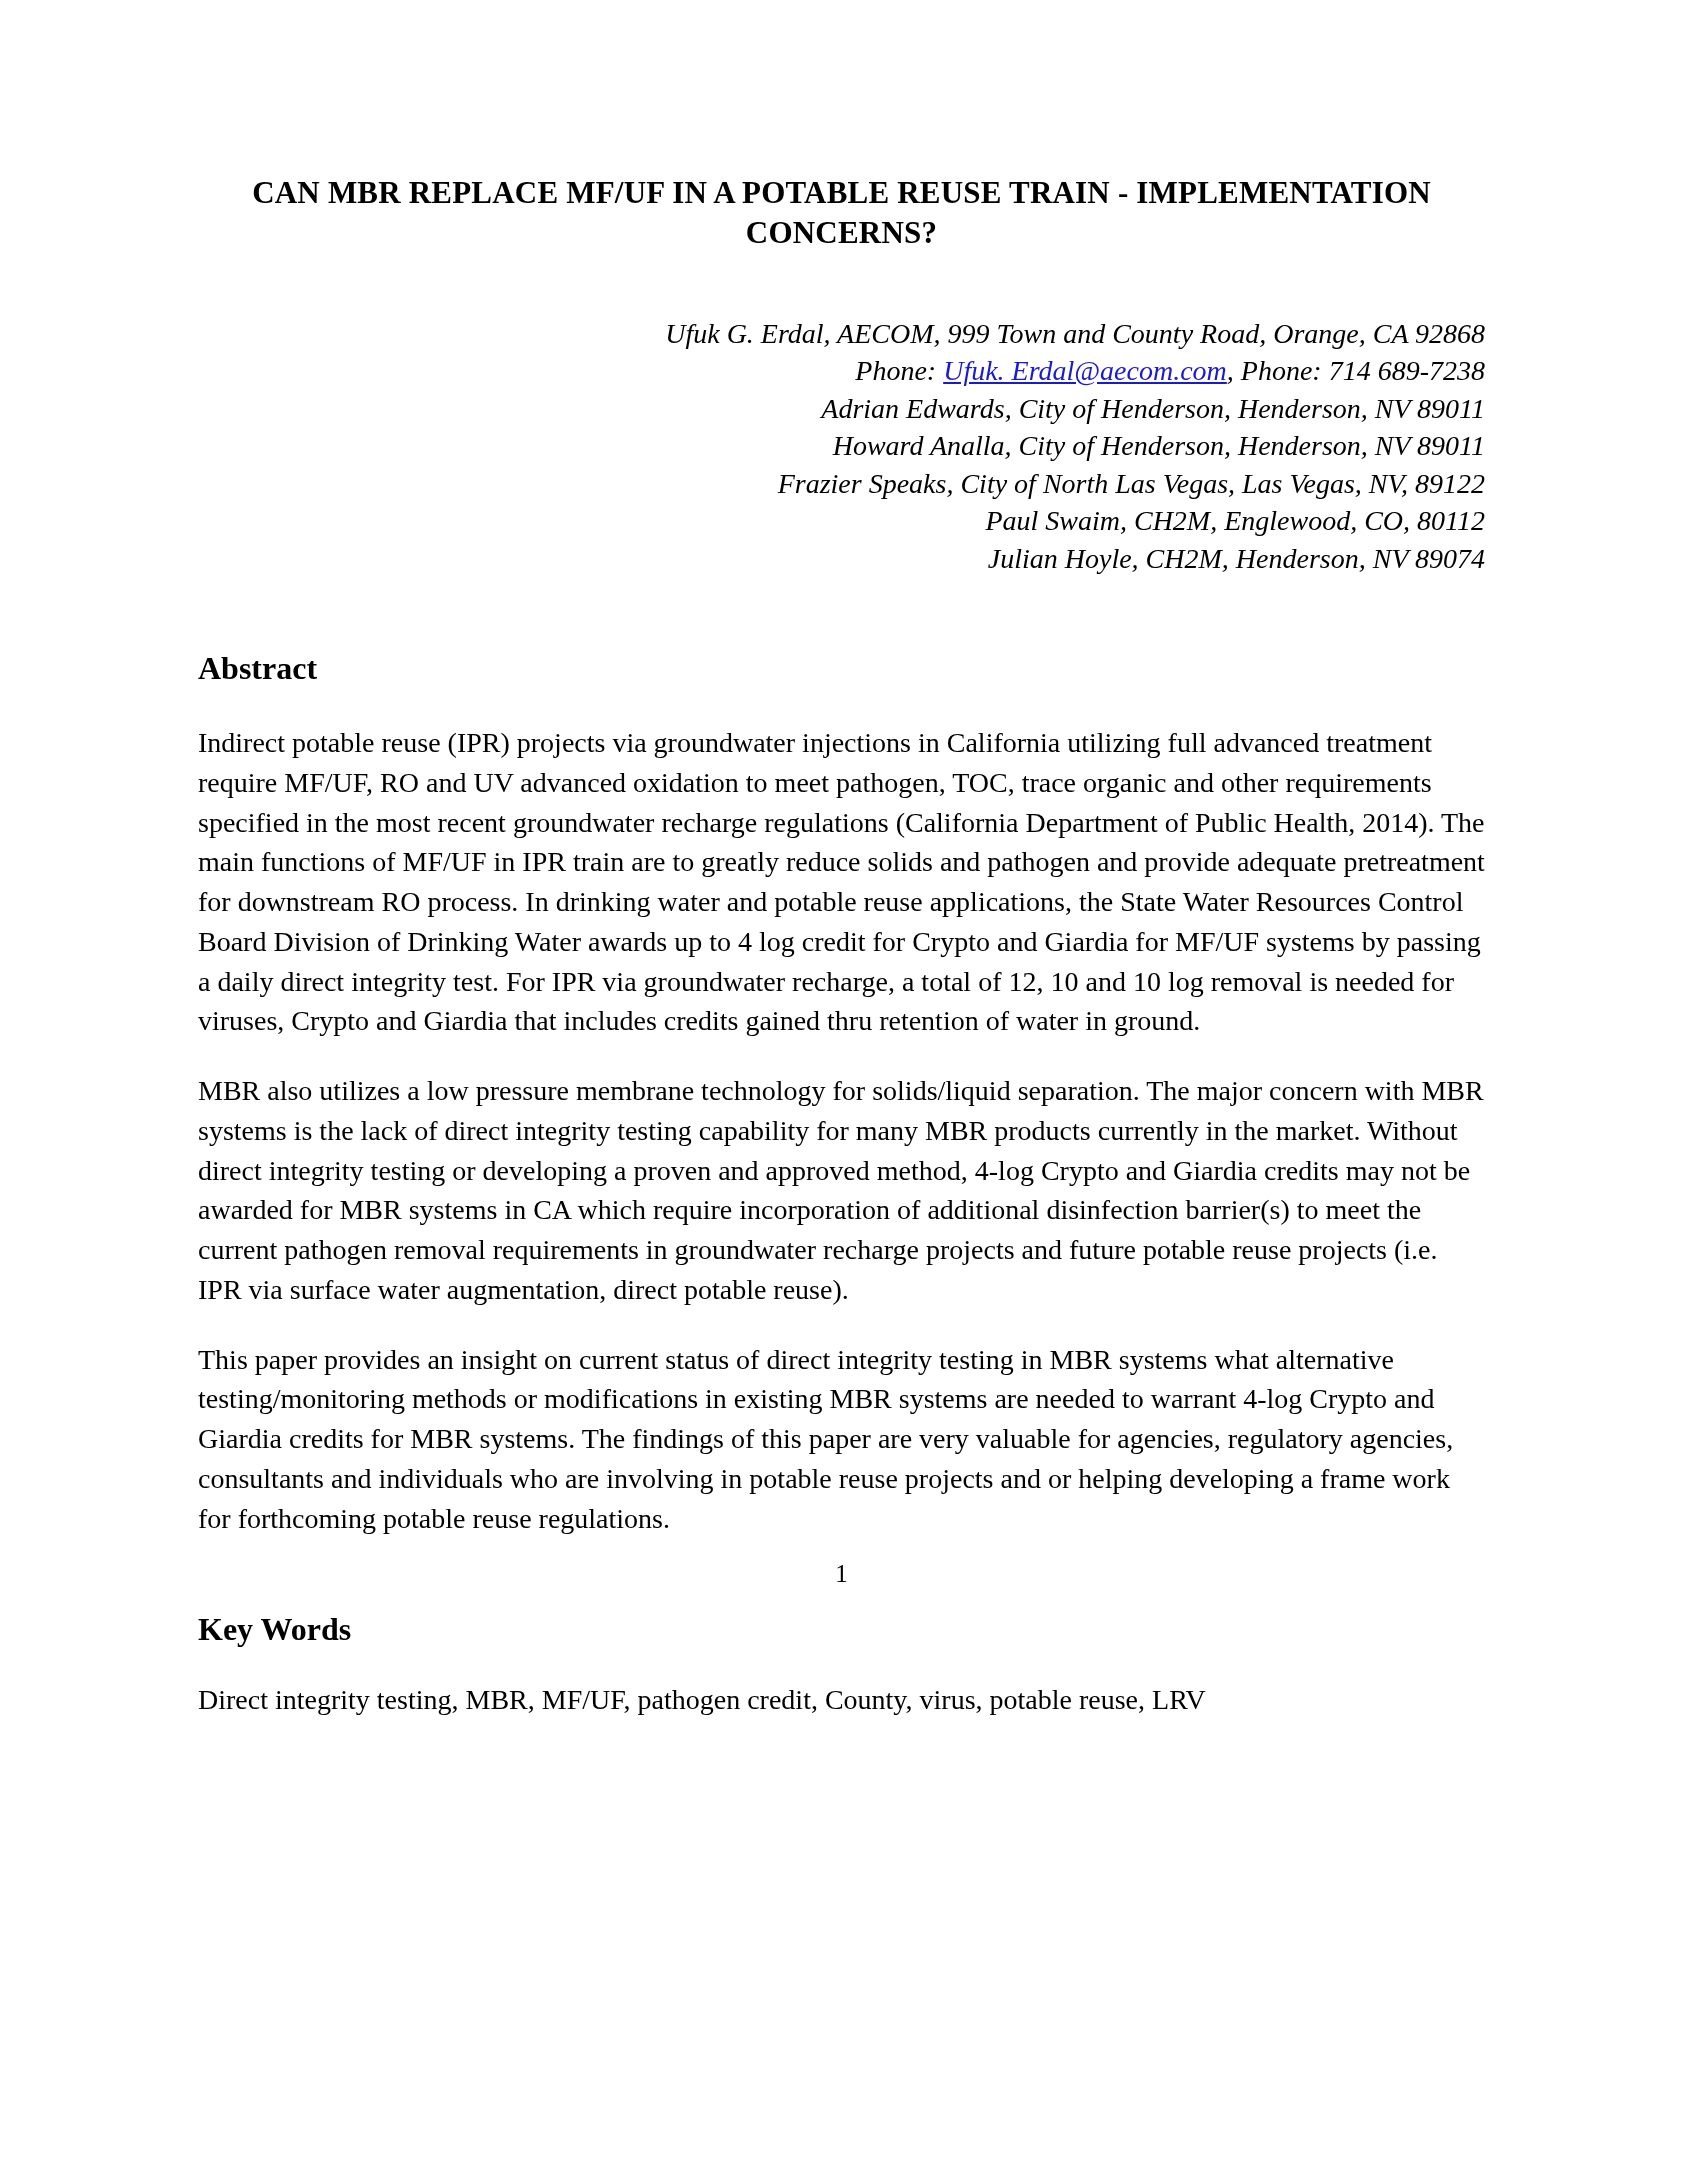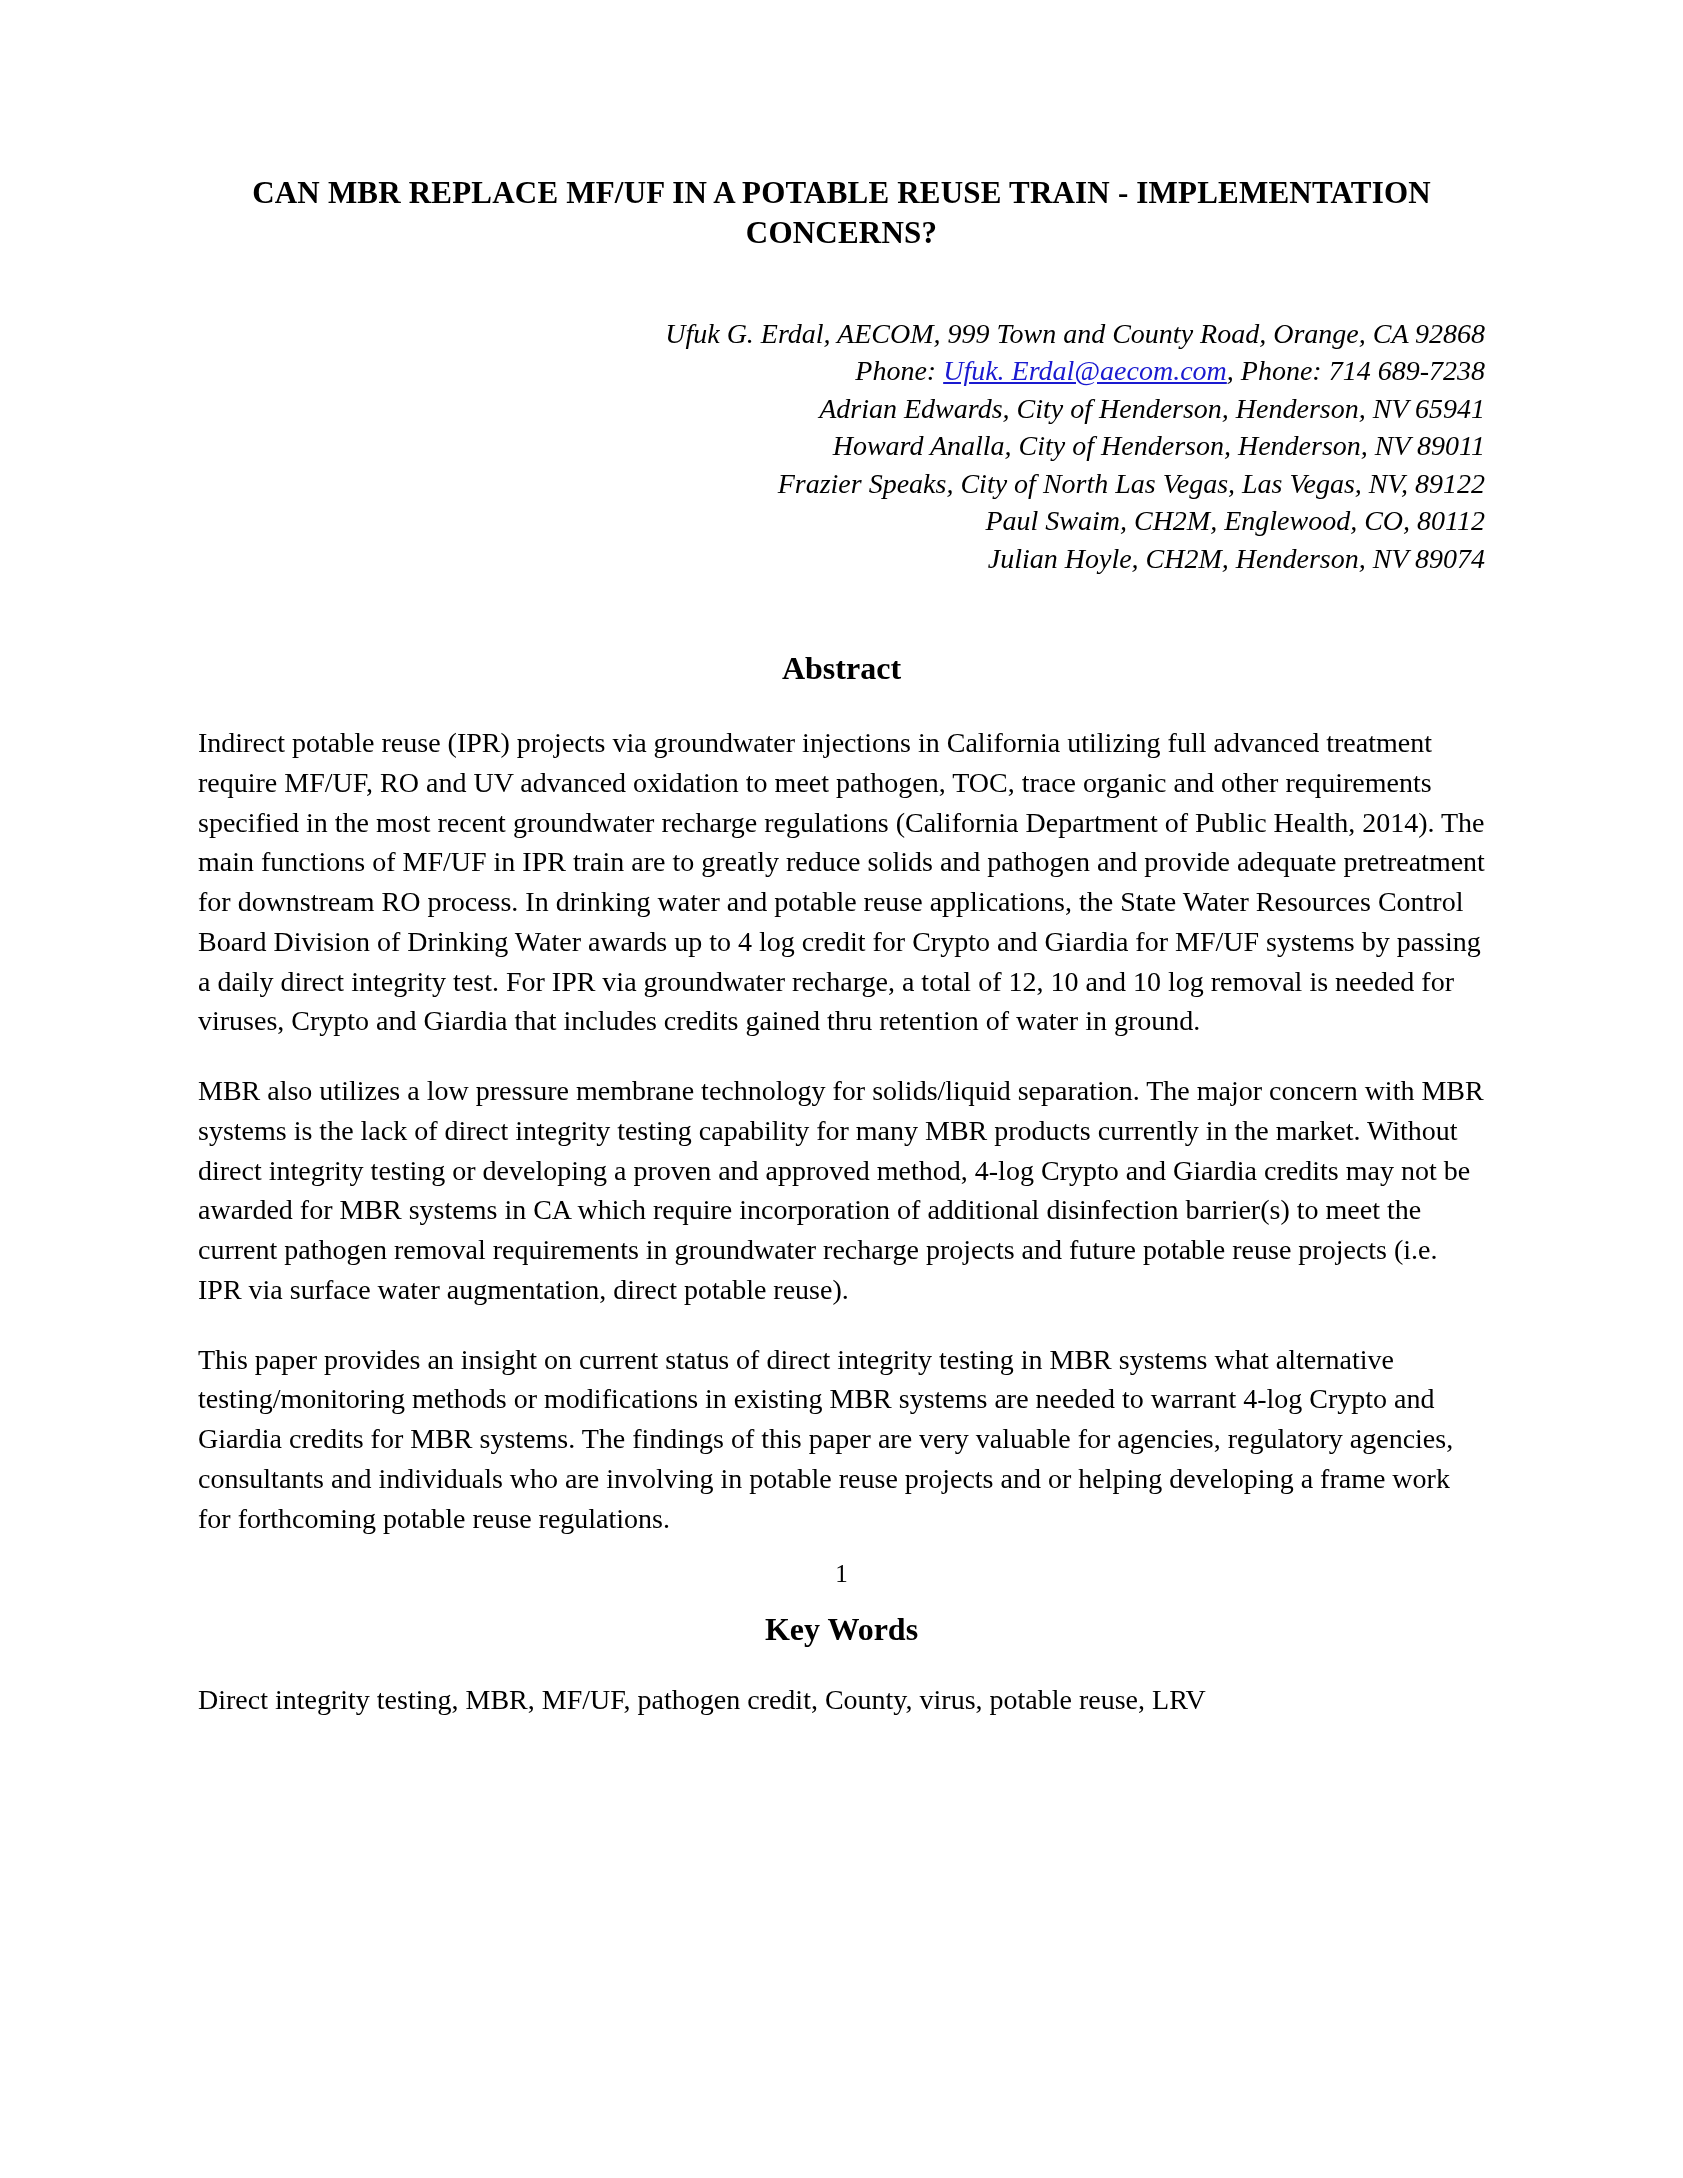--- a/index.html
+++ b/index.html
@@ -38,21 +38,21 @@
   }
   .authors div {
     white-space: nowrap;
   }
   .email-link {
     color: #1a1ad0;
     text-decoration: underline;
     font-style: italic;
   }
   .section-heading {
-    text-align: center;
+    text-align: left;
     font-weight: bold;
     font-size: 32px;
     margin-top: 73px;
     margin-bottom: 0;
   }
   p.body-par {
     font-size: 28px;
     line-height: 1.42;
     margin: 30px 0 0 0;
     text-align: left;
@@ -77,21 +77,21 @@
 </head>
 <body>
 
 <div class="page">
 
   <h1 class="title">CAN MBR REPLACE MF/UF IN A POTABLE REUSE TRAIN - IMPLEMENTATION CONCERNS?</h1>
 
   <div class="authors">
     <div>Ufuk G. Erdal, AECOM, 999 Town and County Road, Orange, CA 92868</div>
     <div><span>Phone: </span><a class="email-link" href="#">Ufuk. Erdal@aecom.com</a><span>, Phone: 714 689-7238</span></div>
-    <div>Adrian Edwards, City of Henderson, Henderson, NV 65941</div>
+    <div>Adrian Edwards, City of Henderson, Henderson, NV 89011</div>
     <div>Howard Analla, City of Henderson, Henderson, NV 89011</div>
     <div>Frazier Speaks, City of North Las Vegas, Las Vegas, NV, 89122</div>
     <div>Paul Swaim, CH2M, Englewood, CO, 80112</div>
     <div>Julian Hoyle, CH2M, Henderson, NV 89074</div>
   </div>
 
   <h2 class="section-heading">Abstract</h2>
 
   <div class="abstract-block">
     <p class="body-par">Indirect potable reuse (IPR) projects via groundwater injections in California utilizing full advanced treatment require MF/UF, RO and UV advanced oxidation to meet pathogen, TOC, trace organic and other requirements specified in the most recent groundwater recharge regulations (California Department of Public Health, 2014).  The main functions of MF/UF in IPR train are to greatly reduce solids and pathogen and provide adequate pretreatment for downstream RO process. In drinking water and potable reuse applications, the State Water Resources Control Board Division of Drinking Water awards up to 4 log credit for Crypto and Giardia for MF/UF systems by passing a daily direct integrity test. For IPR via groundwater recharge, a total of 12, 10 and 10 log removal is needed for viruses, Crypto and Giardia that includes credits gained thru retention of water in ground.</p>

